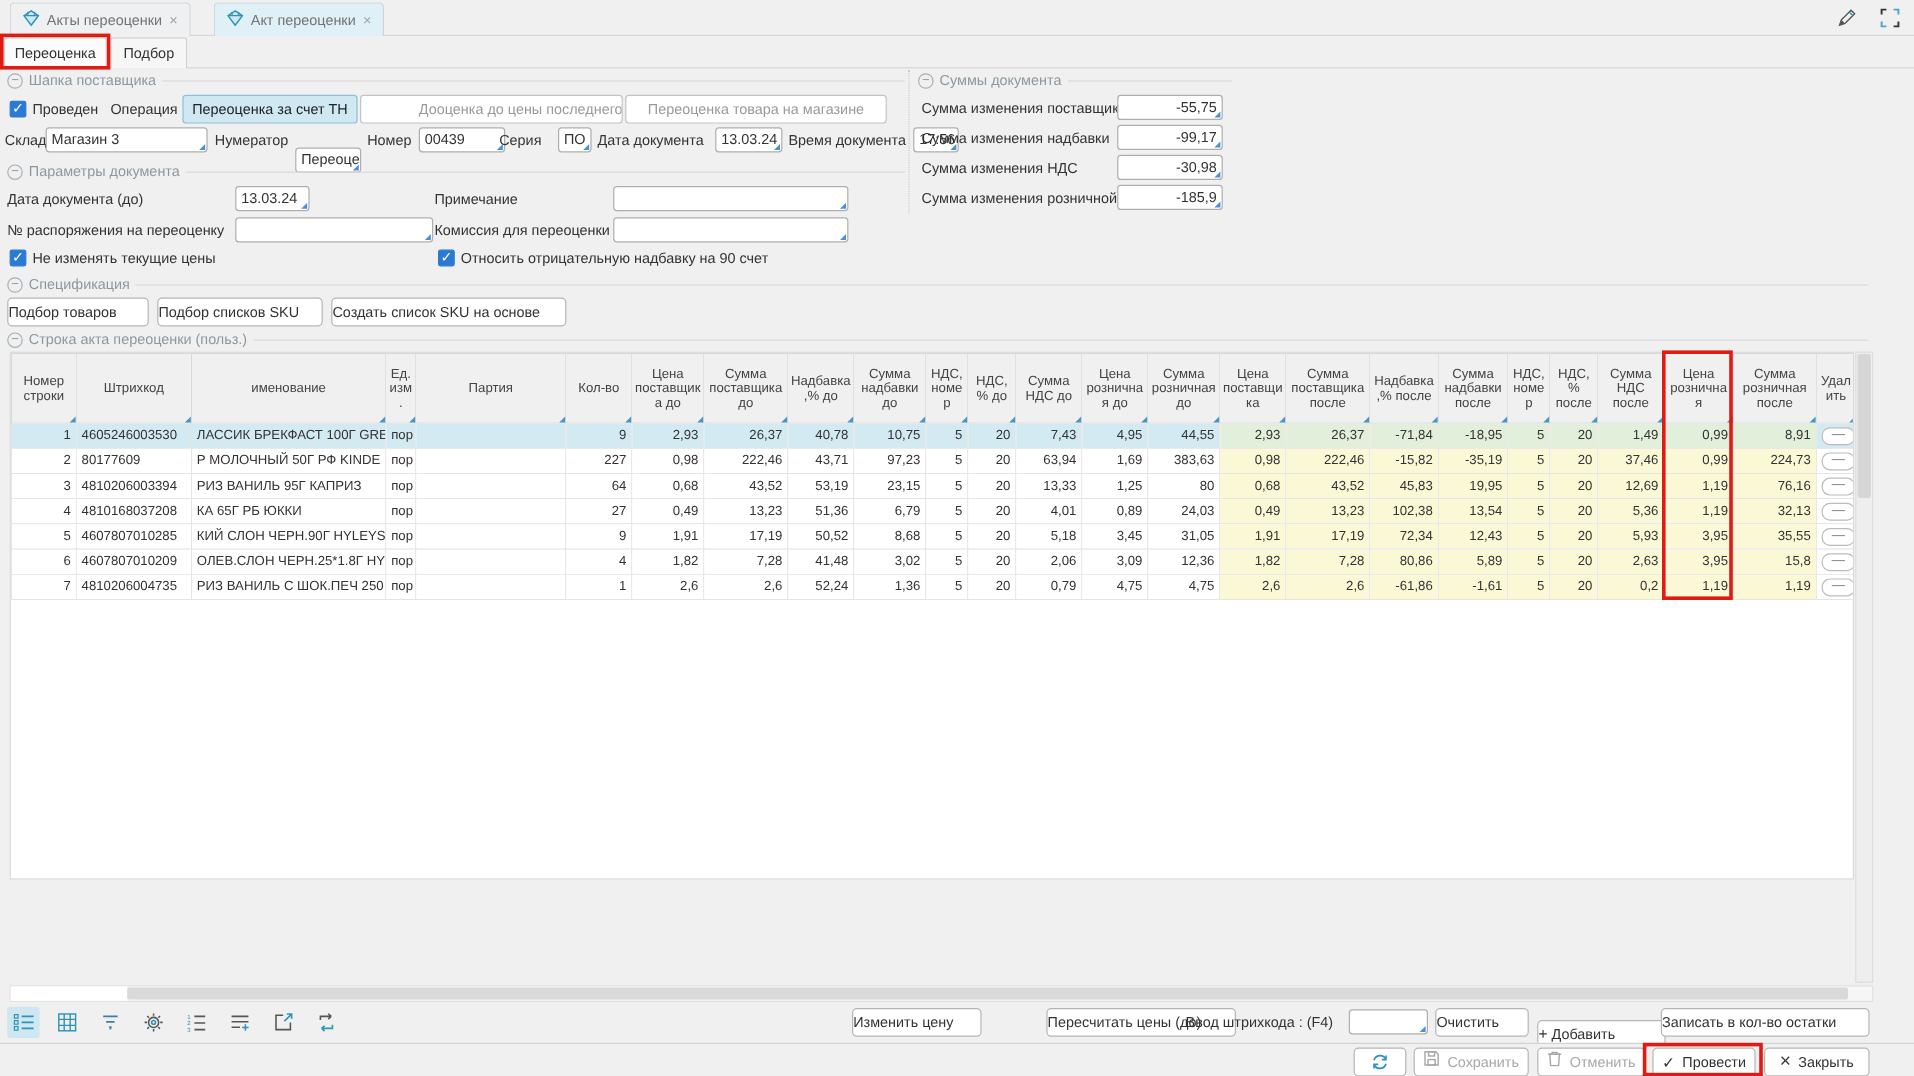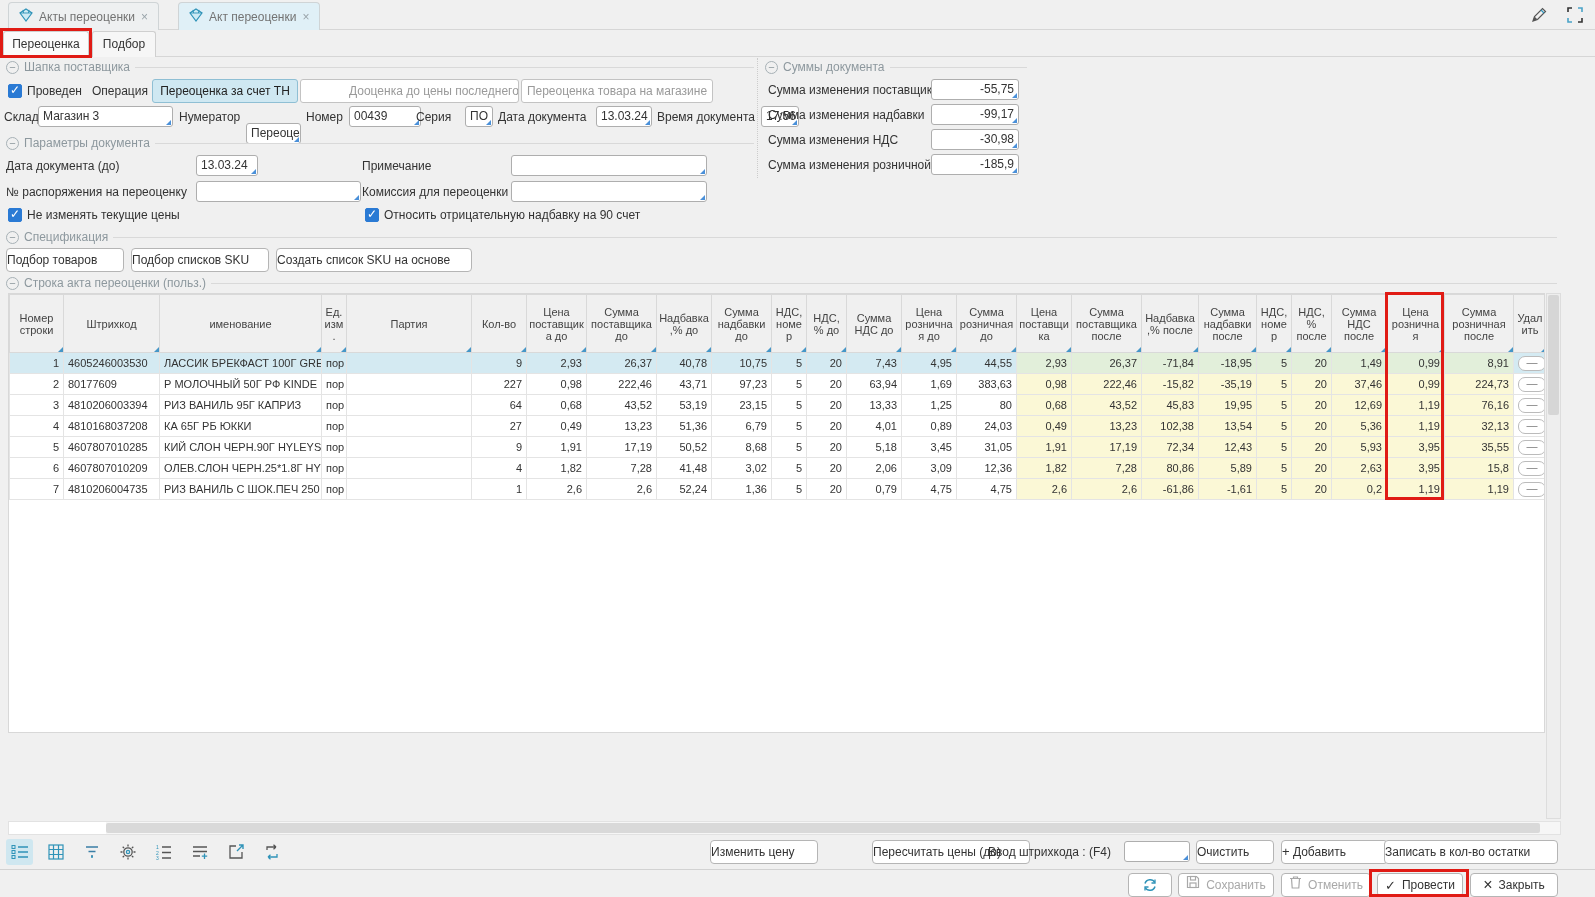--- a/index.html
+++ b/index.html
@@ -137,21 +137,21 @@
   <span>Шапка поставщика</span>
   <span class="line"></span>
 </div>
 <div class="vsep"></div>
 
 <span class="checkbox" style="left:8px; top:84px;"></span>
 <span class="lab" style="left:27px; top:81px;">Проведен</span>
 <span class="lab" style="left:92px; top:81px;">Операция</span>
 <div class="segbtn selected" style="left:152px; top:79px; width:146px;">Переоценка за счет ТН</div>
 <div class="segbtn" style="left:300px; top:79px; width:219px;padding-left:48px;">Дооценка до цены последнего прихода</div>
-<div class="segbtn" style="left:521px; top:79px; width:192px;">Переоценка товара на магазине</div>
+<div class="segbtn" style="left:521px; top:79px; width:218px;">Переоценка товара на магазине</div>
 
 <span class="lab" style="left:4px; top:107px;">Склад</span>
 <div class="field" style="left:38px; top:106px; width:135px;">Магазин 3</div>
 <span class="lab" style="left:179px; top:107px;">Нумератор</span>
 <div class="field" style="left:246px; top:106px; width:55px;margin-top:17px;">Переоце</div>
 <span class="lab" style="left:306px; top:107px;">Номер</span>
 <div class="field" style="left:349px; top:106px; width:72px;">00439</div>
 <span class="lab" style="left:416px; top:107px;">Серия</span>
 <div class="field" style="left:465px; top:106px; width:28px;">ПО</div>
 <span class="lab" style="left:498px; top:107px;">Дата документа</span>
@@ -527,21 +527,21 @@
           <path d="M14 11 V14 H5 M5 14 L7.5 11.8 M5 14 L7.5 16.2"></path>
         </svg>
     </span>
   </div>
 
   <div class="btn" style="left:710px; top:3px; width:108px;">Изменить цену</div>
   <div class="btn" style="left:872px; top:3px; width:158px;">Пересчитать цены (до)</div>
   <span class="lab" style="left:988px; top:5px;">Ввод штрихкода : (F4)</span>
   <div class="field" style="left:1124px; top:4px; width:66px;"></div>
   <div class="btn" style="left:1196px; top:3px; width:78px;">Очистить</div>
-  <div class="btn" style="left:1281px; top:3px; width:107px;">
+  <div class="btn" style="left:1281px; top:13px; width:107px;">
     <span class="glyph">+</span>
     <span>Добавить</span>
   </div>
   <div class="btn" style="left:1384px; top:3px; width:174px;">Записать в кол-во остатки</div>
 </div>
 
 <div class="bottombar">
   <div class="bbtn" style="left:1128px; width:44px;">
     <svg width="16" height="16" viewBox="0 0 16 16" fill="none" stroke="#2f93b8" stroke-width="1.5">
         <path d="M12.8 5.5 A5.3 5.3 0 0 0 3 6.5 M3.2 10.5 A5.3 5.3 0 0 0 13 9.5"></path>

